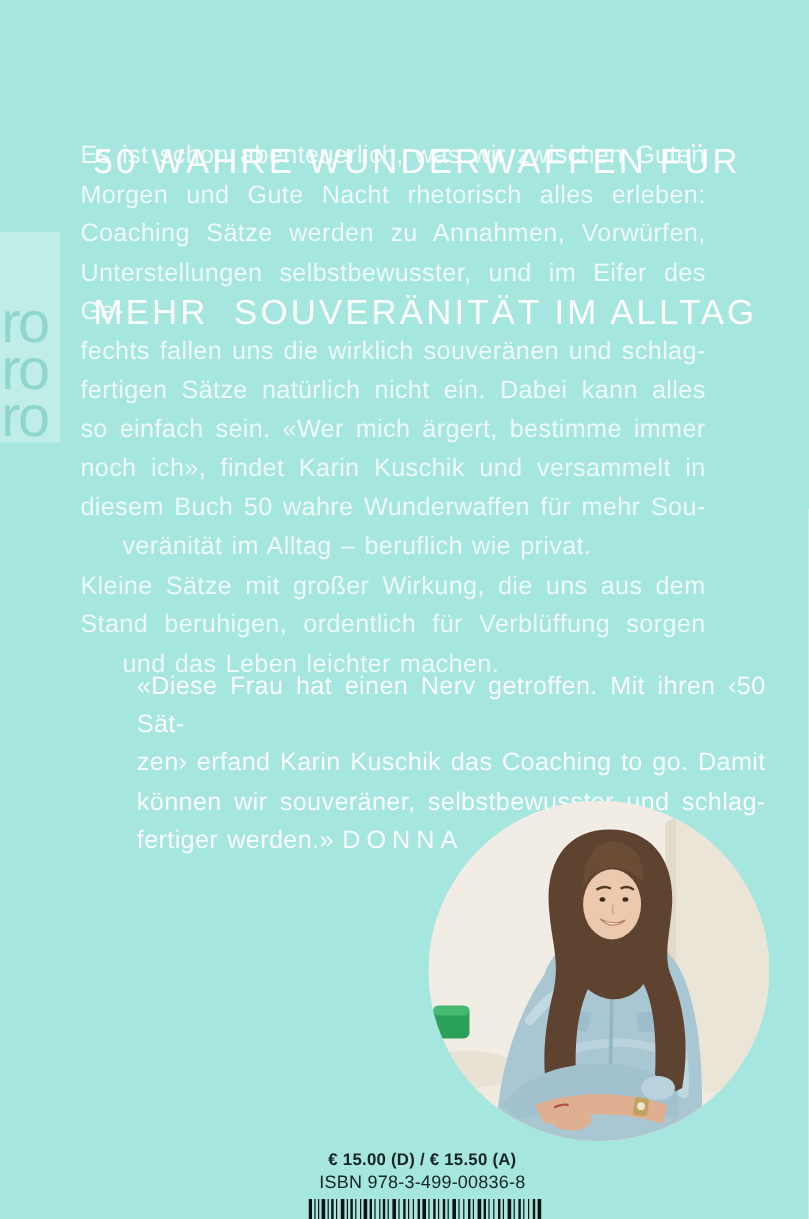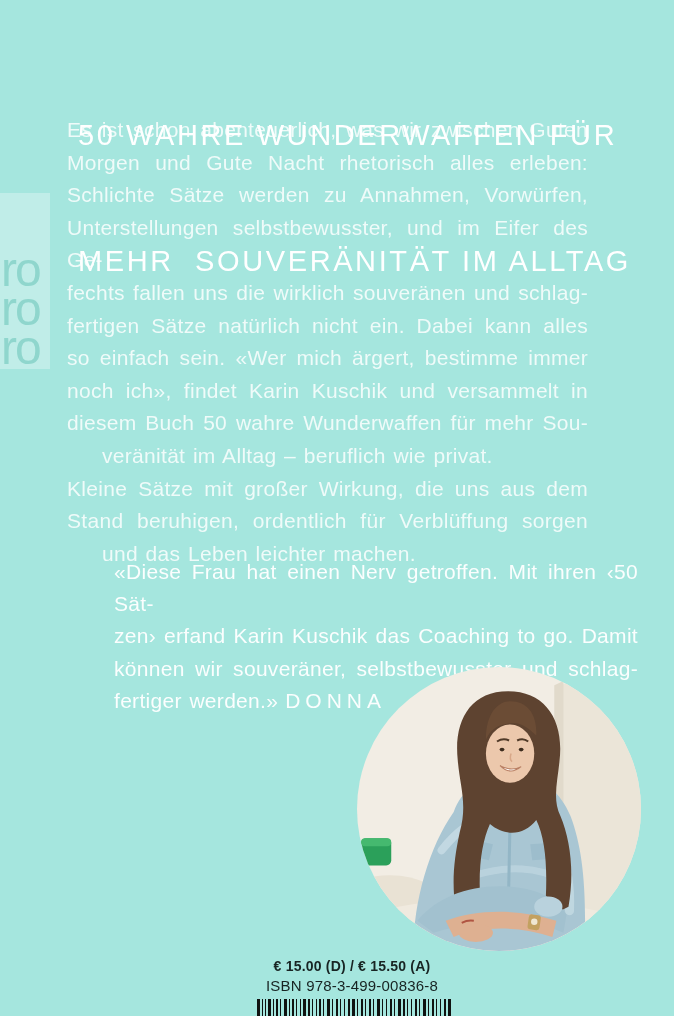--- a/index.html
+++ b/index.html
@@ -88,21 +88,21 @@
 
   <div class="logo-box">
     <span class="syll">ro</span>
     <span class="syll">ro</span>
     <span class="syll">ro</span>
   </div>
 
   <div class="bodycopy">
     <div class="bline">Es ist schon abenteuerlich, was wir zwischen Guten</div>
     <div class="bline">Morgen und Gute Nacht rhetorisch alles erleben:</div>
-    <div class="bline">Schlichte Sätze werden zu Annahmen, Vorwürfen,</div>
+    <div class="bline">Coaching Sätze werden zu Annahmen, Vorwürfen,</div>
     <div class="bline">Unterstellungen selbstbewusster, und im Eifer des Ge-</div>
     <div class="bline">fechts fallen uns die wirklich souveränen und schlag-</div>
     <div class="bline">fertigen Sätze natürlich nicht ein. Dabei kann alles</div>
     <div class="bline">so einfach sein. «Wer mich ärgert, bestimme immer</div>
     <div class="bline">noch ich», findet Karin Kuschik und versammelt in</div>
     <div class="bline">diesem Buch 50 wahre Wunderwaffen für mehr Sou-</div>
     <div class="bline plain">veränität im Alltag – beruflich wie privat.</div>
     <div class="bline">Kleine Sätze mit großer Wirkung, die uns aus dem</div>
     <div class="bline">Stand beruhigen, ordentlich für Verblüffung sorgen</div>
     <div class="bline plain">und das Leben leichter machen.</div>

